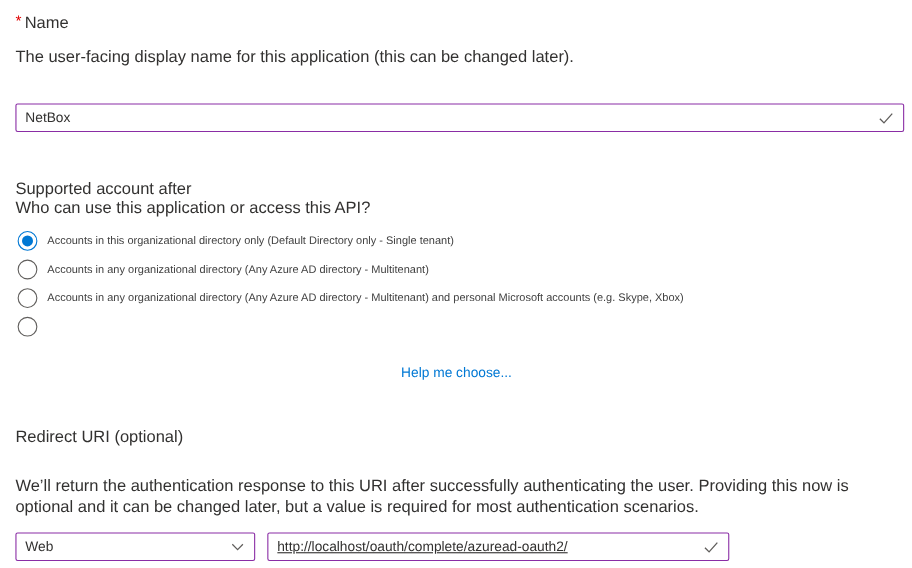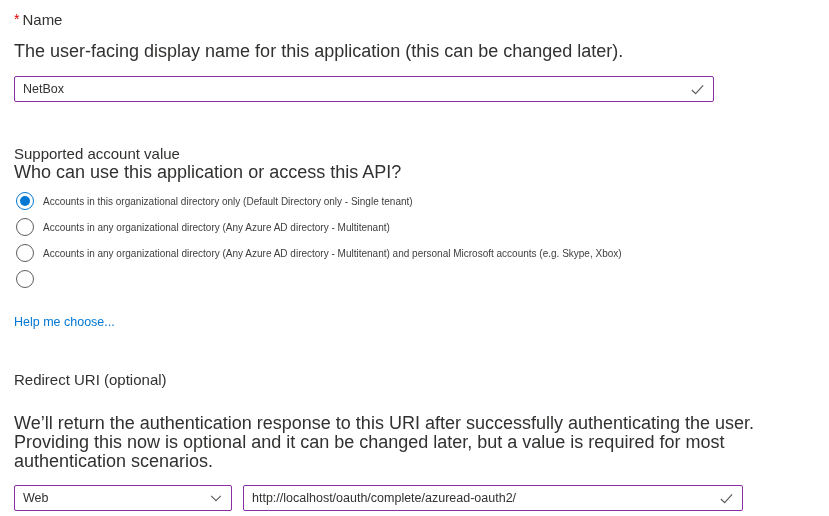--- a/index.html
+++ b/index.html
@@ -19,21 +19,21 @@
     color: #323130;
   }
   .req-marker {
     color: #e00000;
     font-size: 14px;
     position: relative;
     top: -1px;
     margin-right: 3px;
   }
   .desc {
-    font-size: 18px;
+    font-size: 15px;
     line-height: 19px;
     color: #323130;
   }
 
   
   .field {
     height: 26px;
     border: 1px solid #8a2da5;
     border-radius: 2px;
     background: #fff;
@@ -48,21 +48,21 @@
     min-width: 0;
     font-family: "Liberation Sans", sans-serif;
     font-size: 12.5px;
     color: #323130;
     background: transparent;
   }
   .field .trail-icon { flex: 0 0 auto; margin-left: 6px; display: flex; align-items: center; }
 
   #name-heading { margin-top: 10px; }
   #name-desc { margin-top: 13px; line-height: 16px; }
-  #name-field { margin-top: 17px; width: 700px; }
+  #name-field { margin-top: 34px; width: 808px; }
 
   #acct-heading { margin-top: 42px; }
   #acct-question { line-height: 16px; }
 
   .radio-group { margin-top: 8px; }
   .radio-row {
     display: flex;
     align-items: center;
     height: 26px;
     gap: 9px;
@@ -89,59 +89,59 @@
     top: 50%;
     left: 50%;
     transform: translate(-50%, -50%);
   }
   .radio-label {
     font-size: 10px;
     white-space: nowrap;
     color: #404040;
   }
 
-  #help-link-row { margin-top: 20px; }
+  #help-link-row { margin-top: 20px; text-align: center; }
   .link {
     color: #0078d4;
     font-size: 12.5px;
     text-decoration: none;
     cursor: pointer;
   }
 
   #redirect-heading { margin-top: 40px; }
   #redirect-desc { margin-top: 24px; max-width: 801px; }
 
   #redirect-controls {
     margin-top: 14px;
     display: flex;
     gap: 11px;
   }
   #platform-select { width: 218px; justify-content: space-between; cursor: pointer; }
   #platform-select .select-value { font-size: 12.5px; color: #323130; }
-  #redirect-uri-field { width: 500px; }
+  #redirect-uri-field { width: 420px; text-decoration: underline; }
 </style>
 </head>
 <body>
 
 <div class="page">
 
   <div class="section-heading" id="name-heading">
     <span class="req-marker">*</span><span>Name</span>
   </div>
   <div class="desc" id="name-desc">The user-facing display name for this application (this can be changed later).</div>
   <div class="field" id="name-field">
     <input type="text" value="NetBox" style="">
     <span class="trail-icon">
       <svg width="15" height="15" viewBox="0 0 16 16">
           <path d="M2 8.5 L6 12.5 L14 3.5" fill="none" stroke="#605e5c" stroke-width="1.3"></path>
         </svg>
     </span>
   </div>
 
-  <div class="section-heading" id="acct-heading">Supported account value</div>
+  <div class="section-heading" id="acct-heading">Supported account after</div>
   <div class="desc" id="acct-question">Who can use this application or access this API?</div>
 
   <div class="radio-group">
     <label class="radio-row">
       <span class="radio checked"></span>
       <span class="radio-label">Accounts in this organizational directory only (Default Directory only - Single tenant)</span>
     </label>
     <label class="radio-row">
       <span class="radio"></span>
       <span class="radio-label">Accounts in any organizational directory (Any Azure AD directory - Multitenant)</span>

